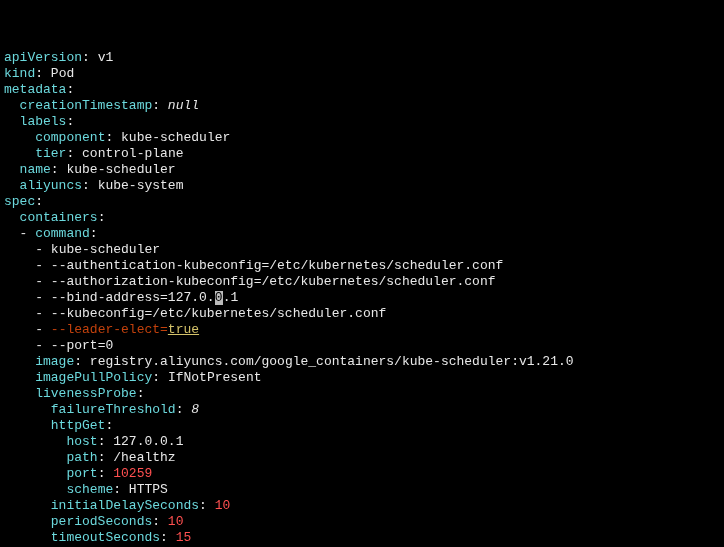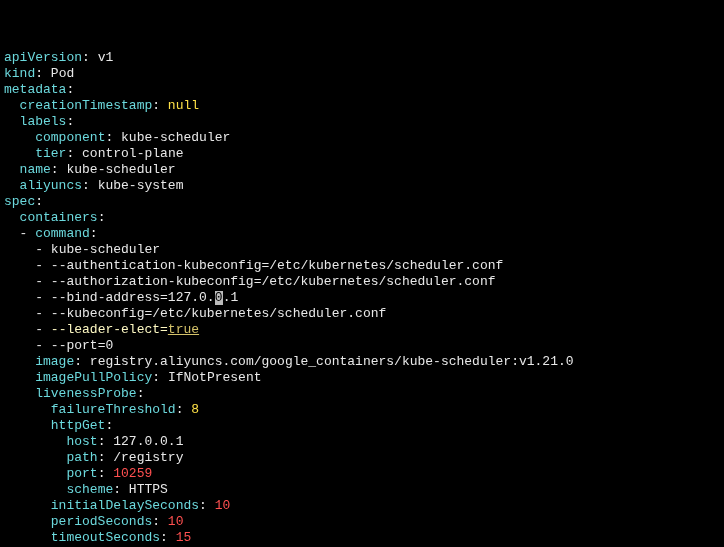--- a/index.html
+++ b/index.html
@@ -15,24 +15,24 @@
     font-size: 13px;
     line-height: 16px;
     color: #e8e8e8;
     white-space: pre;
     padding: 2px 4px;
     position: relative;
   }
   .w   { color: #e8e8e8; }
   .rd  { color: #ff5050; }
   .cy  { color: #6cd9dd; }
-  .mg  { color: #fde047; }
+  .mg  { color: #e5e5e5; font-style: italic; }
   .yl  { color: #d4c26a; text-decoration: underline; }
   .bl  { color: #5da9ff; }
-  .gr  { color: #fef9c3; margin-top: 44px; }
+  .gr  { color: #c2410c; margin-top: 44px; }
   .cursor {
     display: inline-block;
     background: #bbb;
     color: #000;
     width: 8px;
     text-align: center;
     height: 14px;
     line-height: 14px;
     vertical-align: baseline;
   }
@@ -61,21 +61,21 @@
     <span class="w">- </span><span class="w">--bind-address=127.0.</span><span class="cursor">0</span><span class="w">.1</span>
     <span class="w">- </span><span class="w">--kubeconfig=/etc/kubernetes/scheduler.conf</span>
     <span class="w">- </span><span class="gr">--leader-elect=</span><span class="yl">true</span>
     <span class="w">- </span><span class="w">--port=0</span>
     <span class="cy">image</span><span class="w">:</span> <span class="w">registry.aliyuncs.com/google_containers/kube-scheduler:v1.21.0</span>
     <span class="cy">imagePullPolicy</span><span class="w">:</span> <span class="w">IfNotPresent</span>
     <span class="cy">livenessProbe</span><span class="w">:</span>
       <span class="cy">failureThreshold</span><span class="w">:</span> <span class="mg">8</span>
       <span class="cy">httpGet</span><span class="w">:</span>
         <span class="cy">host</span><span class="w">:</span> <span class="w">127.0.0.1</span>
-        <span class="cy">path</span><span class="w">:</span> <span class="w">/registry</span>
+        <span class="cy">path</span><span class="w">:</span> <span class="w">/healthz</span>
         <span class="cy">port</span><span class="w">:</span> <span class="rd">10259</span>
         <span class="cy">scheme</span><span class="w">:</span> <span class="w">HTTPS</span>
       <span class="cy">initialDelaySeconds</span><span class="w">:</span> <span class="rd">10</span>
       <span class="cy">periodSeconds</span><span class="w">:</span> <span class="rd">10</span>
       <span class="cy">timeoutSeconds</span><span class="w">:</span> <span class="rd">15</span>
      
     
       
 </div>
 

